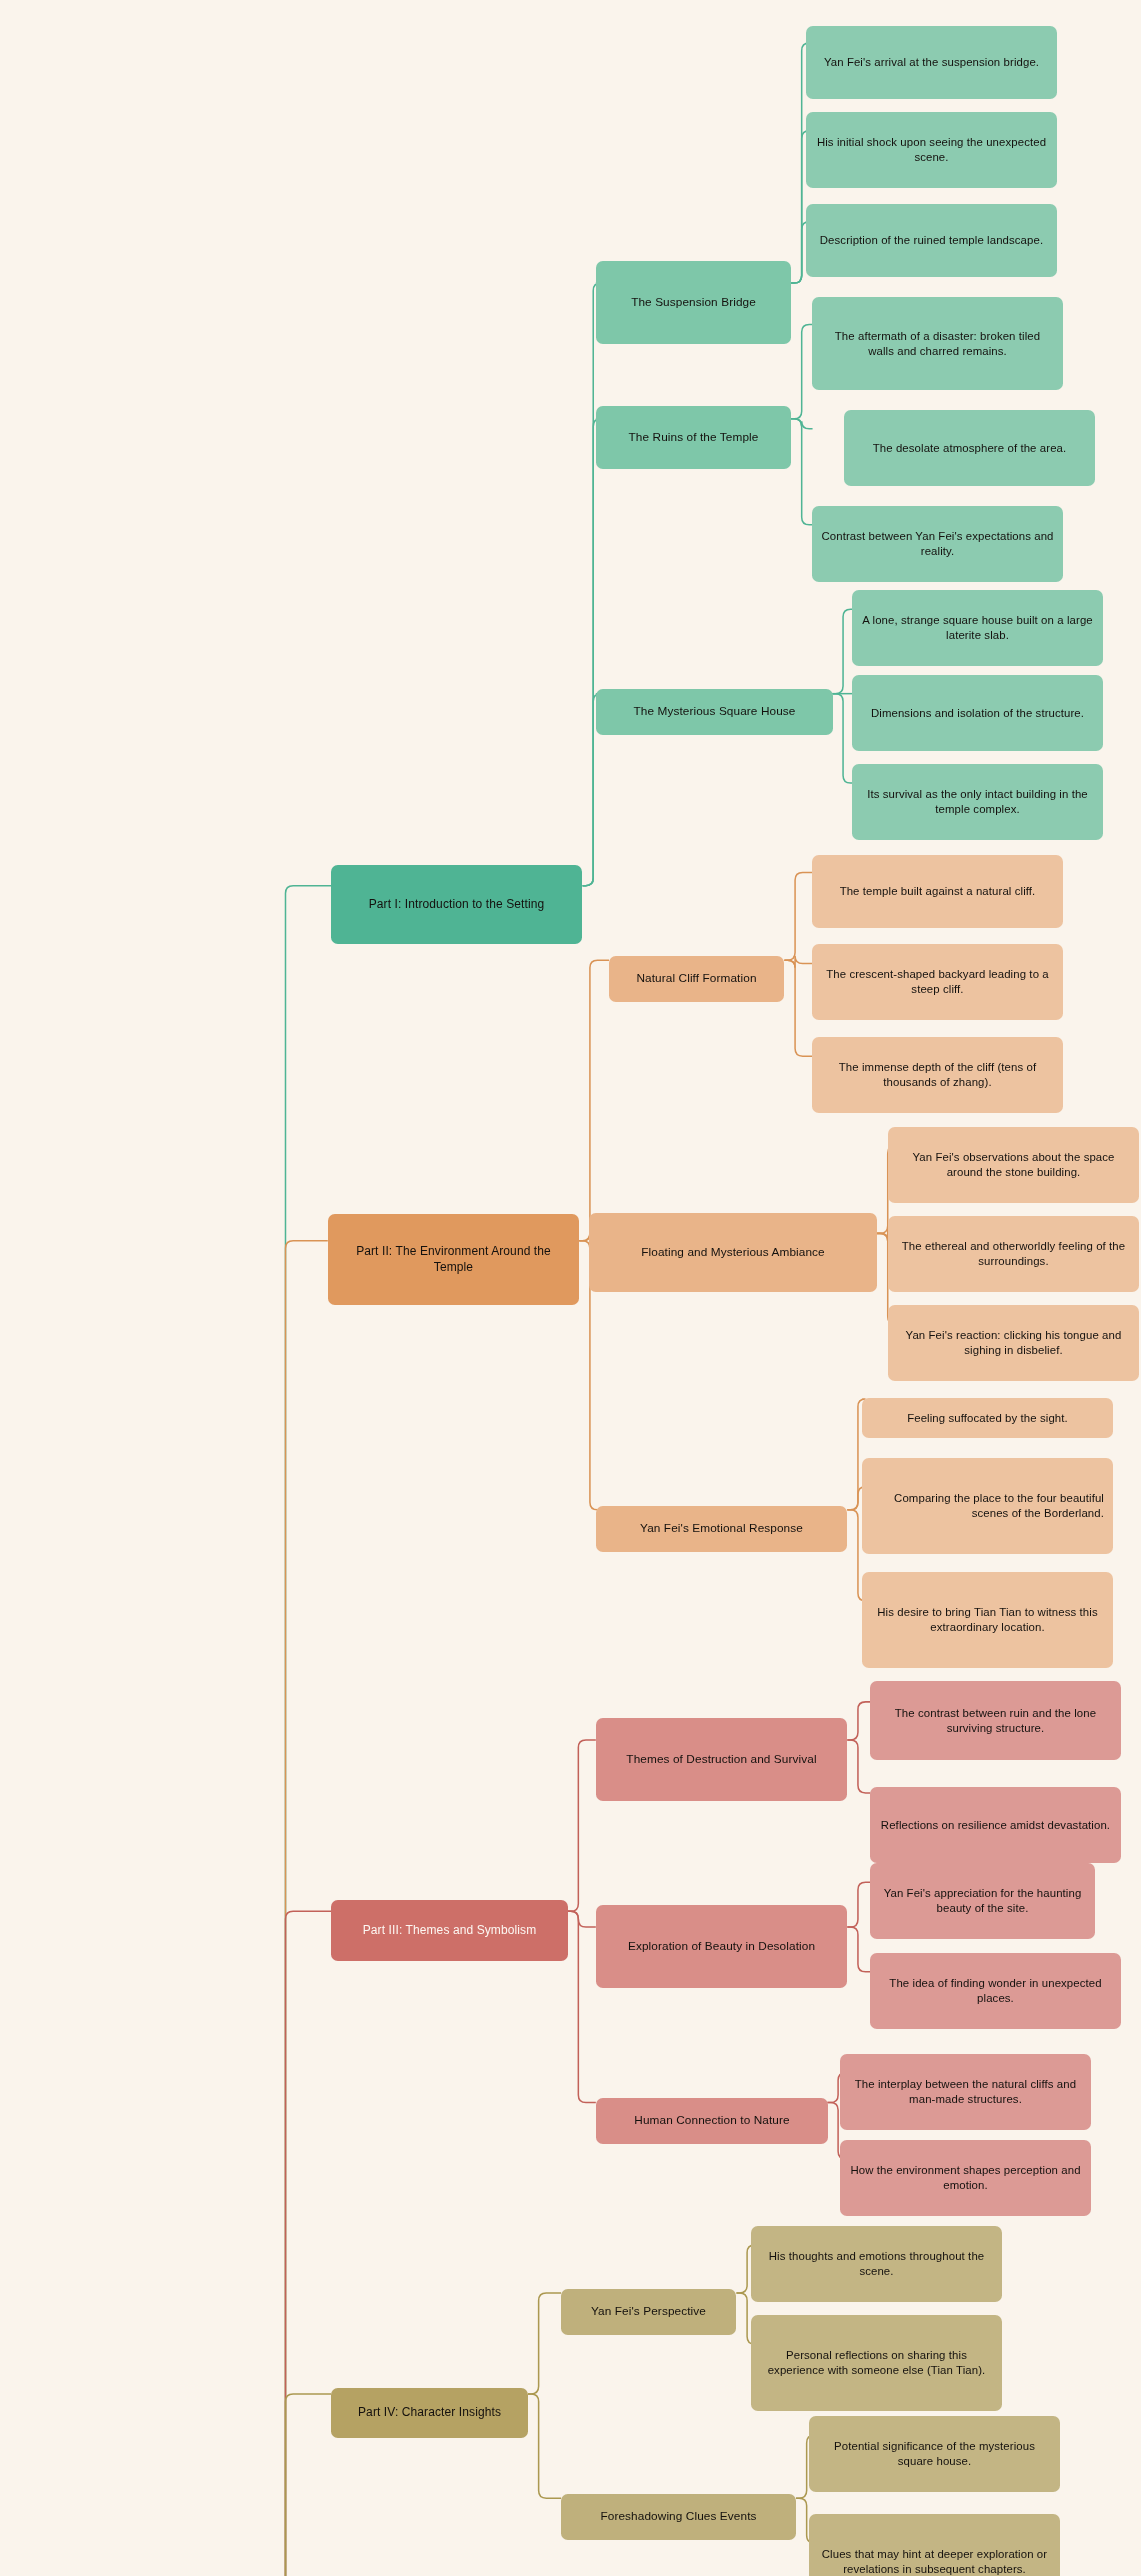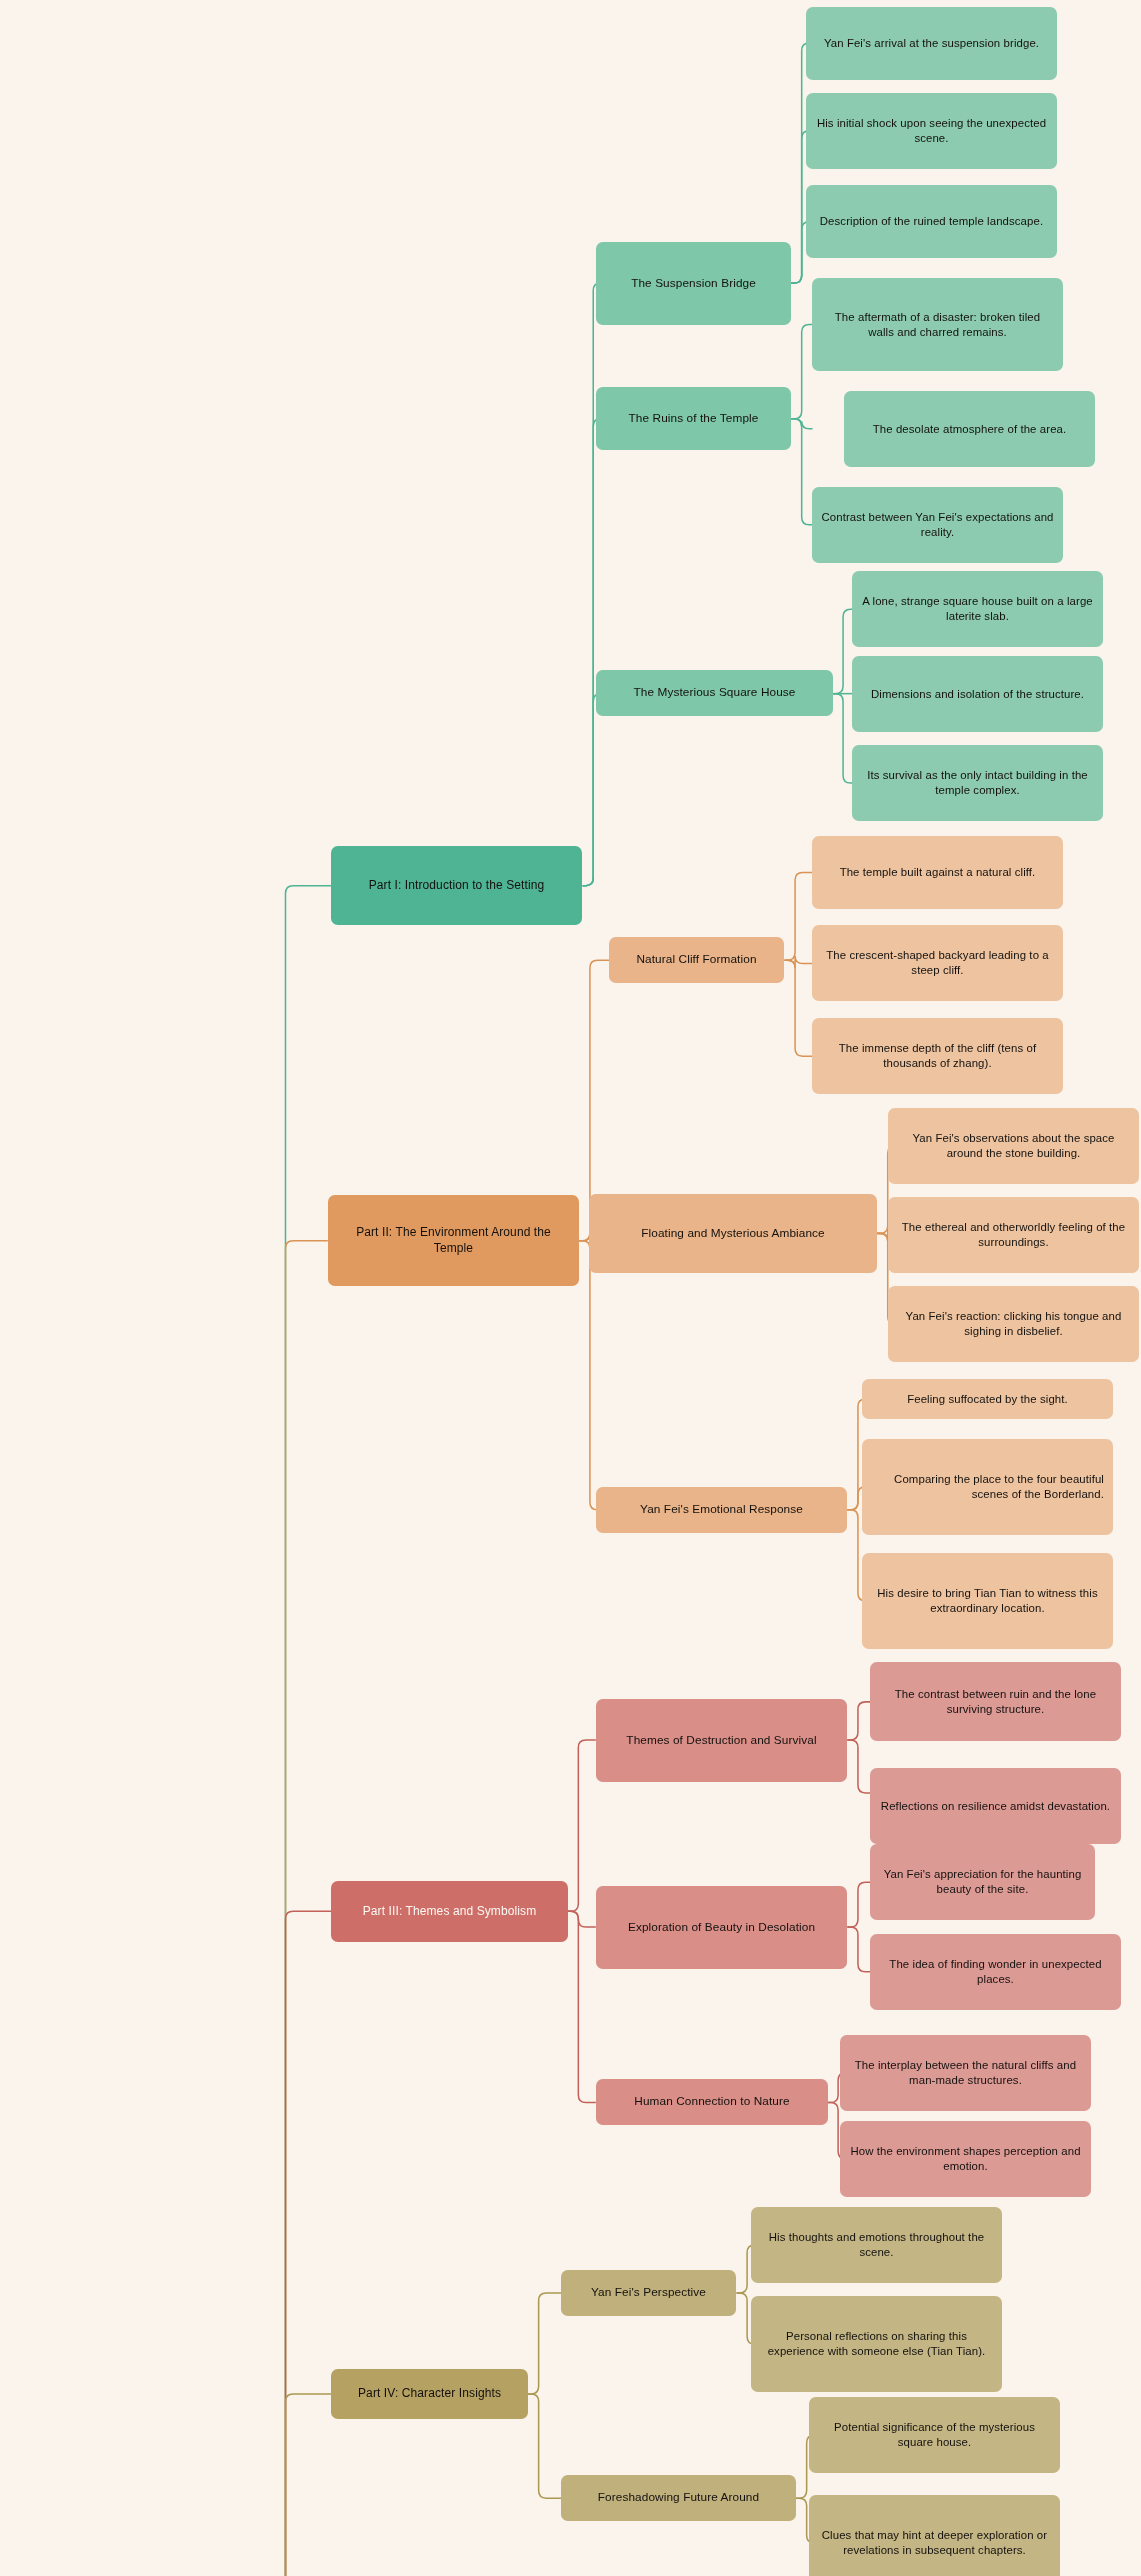--- a/index.html
+++ b/index.html
@@ -15,20 +15,21 @@
     position:absolute;
     box-sizing:border-box;
     display:flex;align-items:center;justify-content:center;
     text-align:center;
     border-radius:6.8px;
     padding:2px 9px;
     line-height:1.28;
     color:#14110e;
     font-size:11.4px;
     letter-spacing:0.1px;
+    margin-top:19px;
   }
   .node.l1{font-size:12px;border-radius:6.8px;}
   .node.l2{font-size:11.8px;border-radius:6.8px;}
   .node.leaf{font-size:11.4px;border-radius:6.8px;}
   .node.white-text{color:#fdf8f3;}
 </style>
 </head>
 <body>
 
 <div id="mindmap">
@@ -192,21 +193,21 @@
       <div class="node l2" style="left: 561px; top: 2270px; width: 175px; min-height: 46px; background: rgb(191, 176, 124);">
         <span>Yan Fei's Perspective</span>
       </div>
       <div class="node leaf" style="left: 751px; top: 2207px; width: 251px; min-height: 76px; background: rgb(195, 181, 132);">
         <span>His thoughts and emotions throughout the scene.</span>
       </div>
       <div class="node leaf" style="left: 751px; top: 2296px; width: 251px; min-height: 96px; background: rgb(195, 181, 132);">
         <span>Personal reflections on sharing this experience with someone else (Tian Tian).</span>
       </div>
       <div class="node l2" style="left: 561px; top: 2475px; width: 235px; min-height: 46px; background: rgb(191, 176, 124);">
-        <span>Foreshadowing Future Around</span>
+        <span>Foreshadowing Clues Events</span>
       </div>
       <div class="node leaf" style="left: 809px; top: 2397px; width: 251px; min-height: 76px; background: rgb(195, 181, 132);">
         <span>Potential significance of the mysterious square house.</span>
       </div>
       <div class="node leaf" style="left: 809px; top: 2495px; width: 251px; min-height: 96px; background: rgb(195, 181, 132);">
         <span>Clues that may hint at deeper exploration or revelations in subsequent chapters.</span>
       </div>
     </div>
 </div>
 

